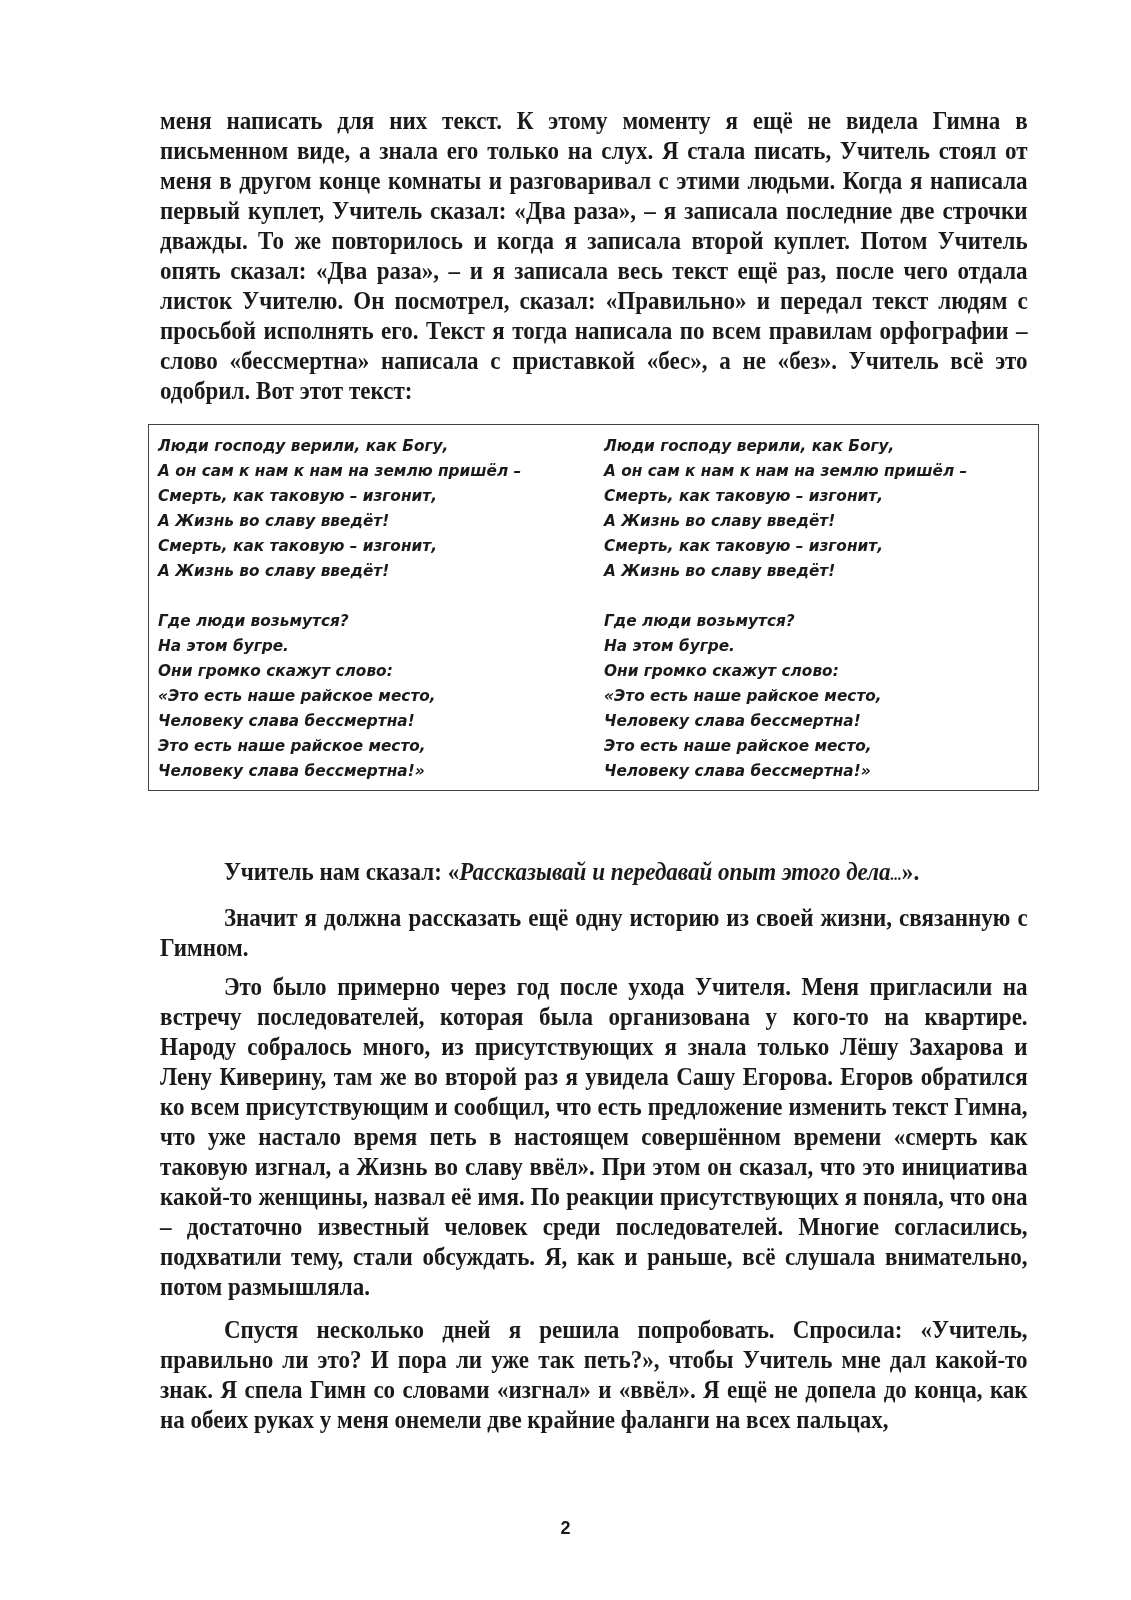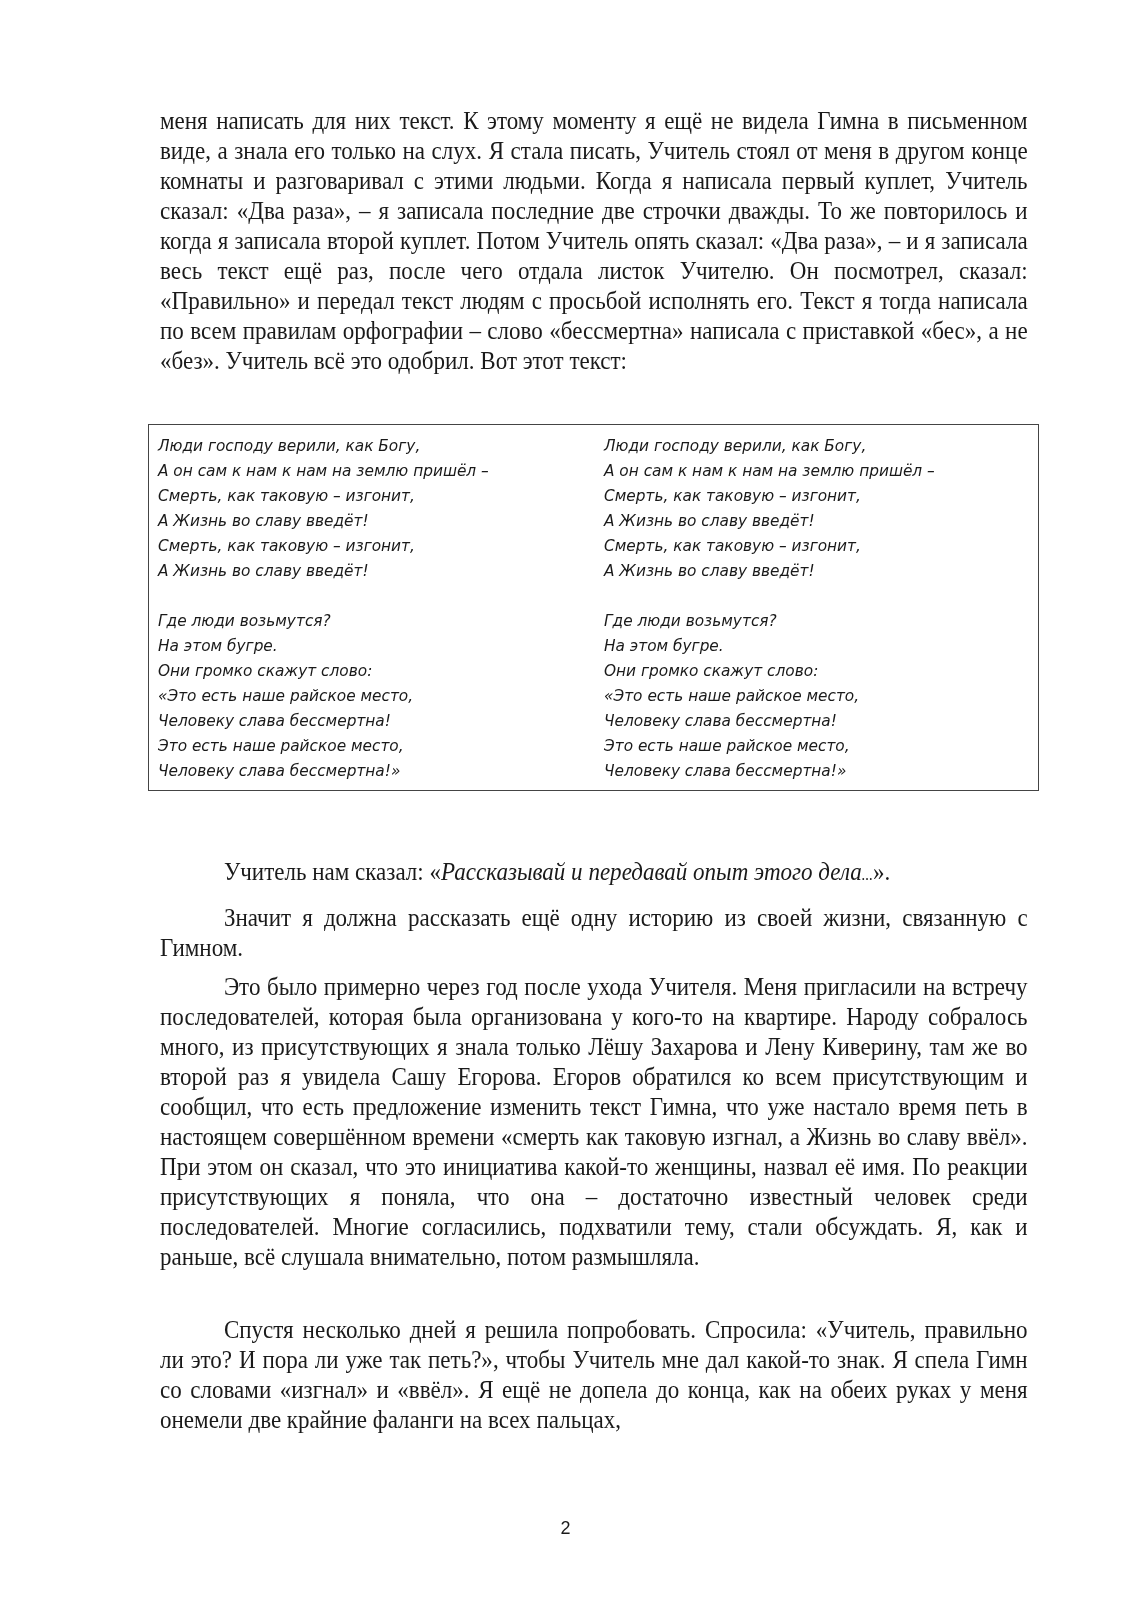--- a/index.html
+++ b/index.html
@@ -1,17 +1,17 @@
 <!DOCTYPE html>
 <html><head>
 <meta charset="utf-8">
 <style>
   html, body { margin: 0; padding: 0; background: #ffffff; }
   body { width: 1131px; height: 1600px; position: relative; overflow: hidden; color: #1a1a1a; }
-  .page { position: absolute; left: 0; top: 0; width: 1113px; height: 1600px; background: #fff; }
+  .page { position: absolute; left: 0; top: 0; width: 1113px; height: 1600px; background: #fff; font-weight: bold; }
   .prose {
     position: absolute; left: 160px; width: 868px;
     font-family: "Liberation Serif", "DejaVu Serif", serif;
     font-size: 24.5px; line-height: 30px; text-align: justify;
     transform: scaleX(0.94); transform-origin: left top;
   }
   .prose p { margin: 0; }
   .prose .indent { text-indent: 68px; }
   .p-top { top: 106px; width: 923px; }
   .p-quote { top: 857px; width: 923px; }

